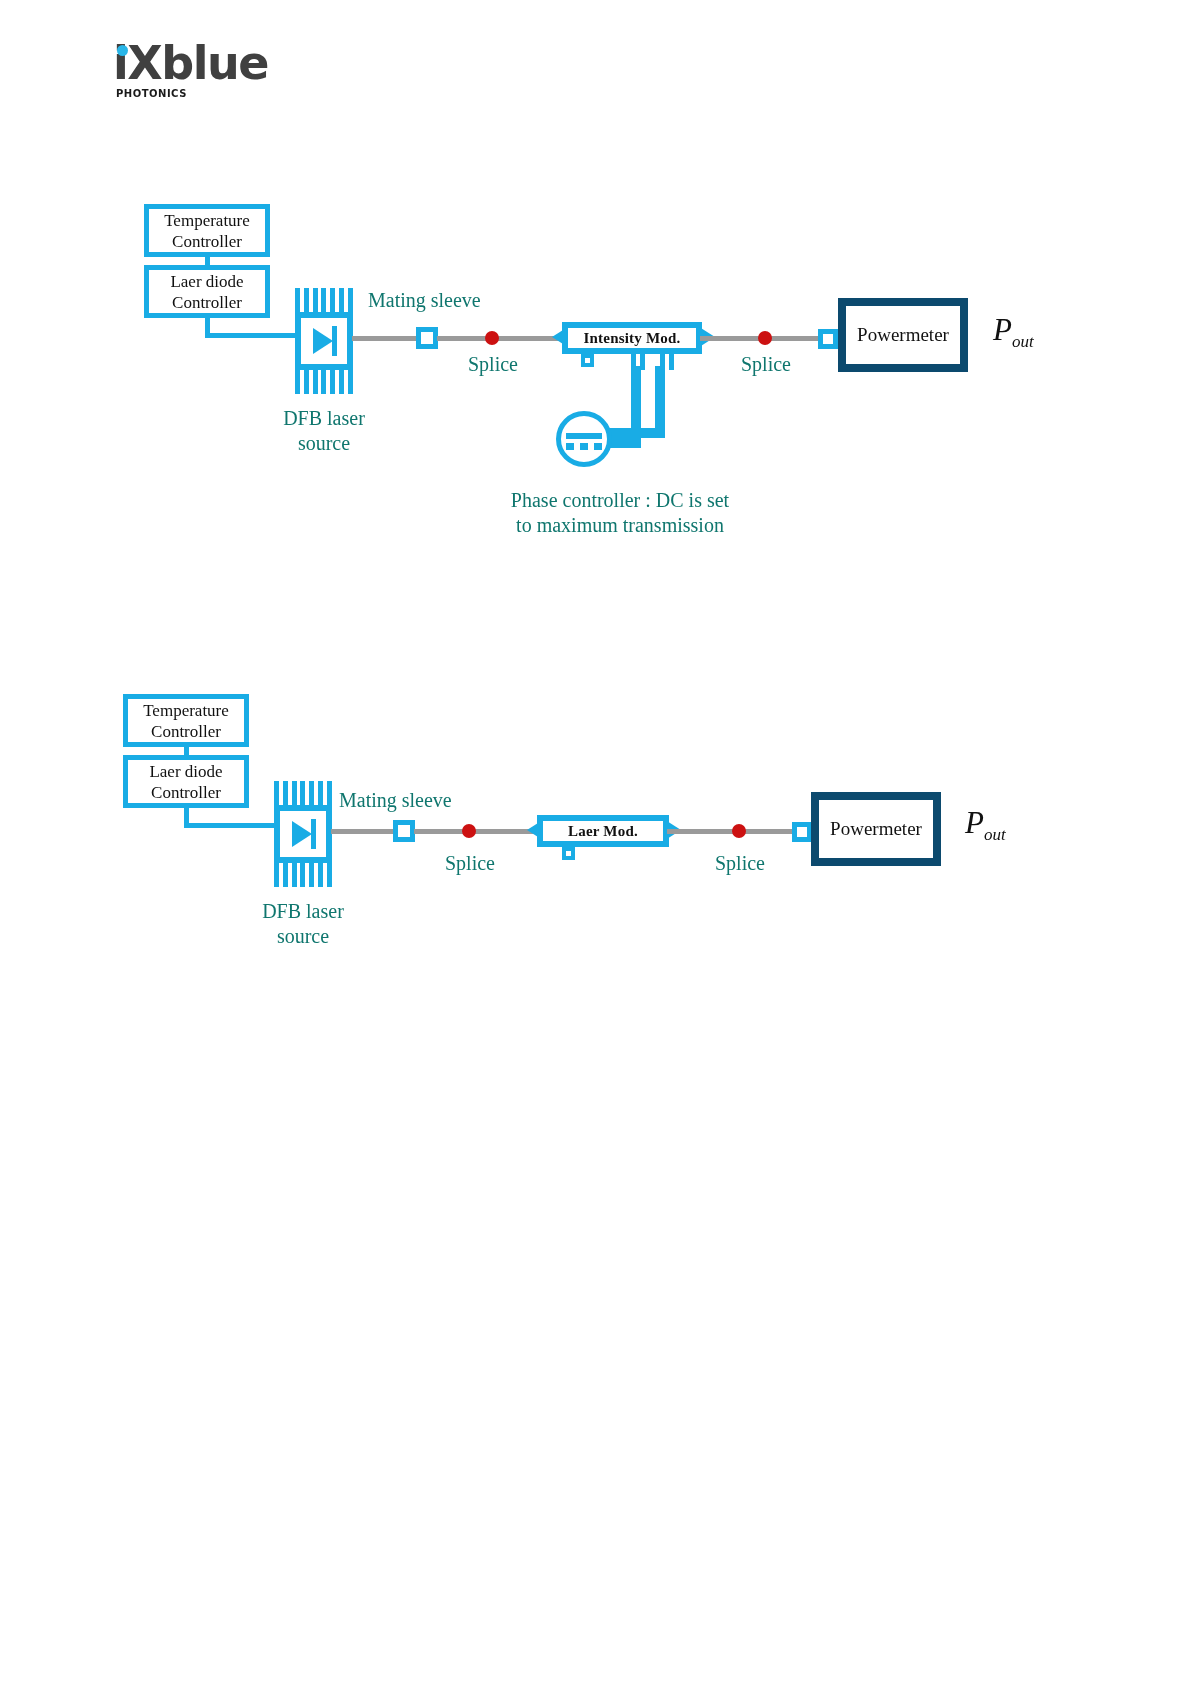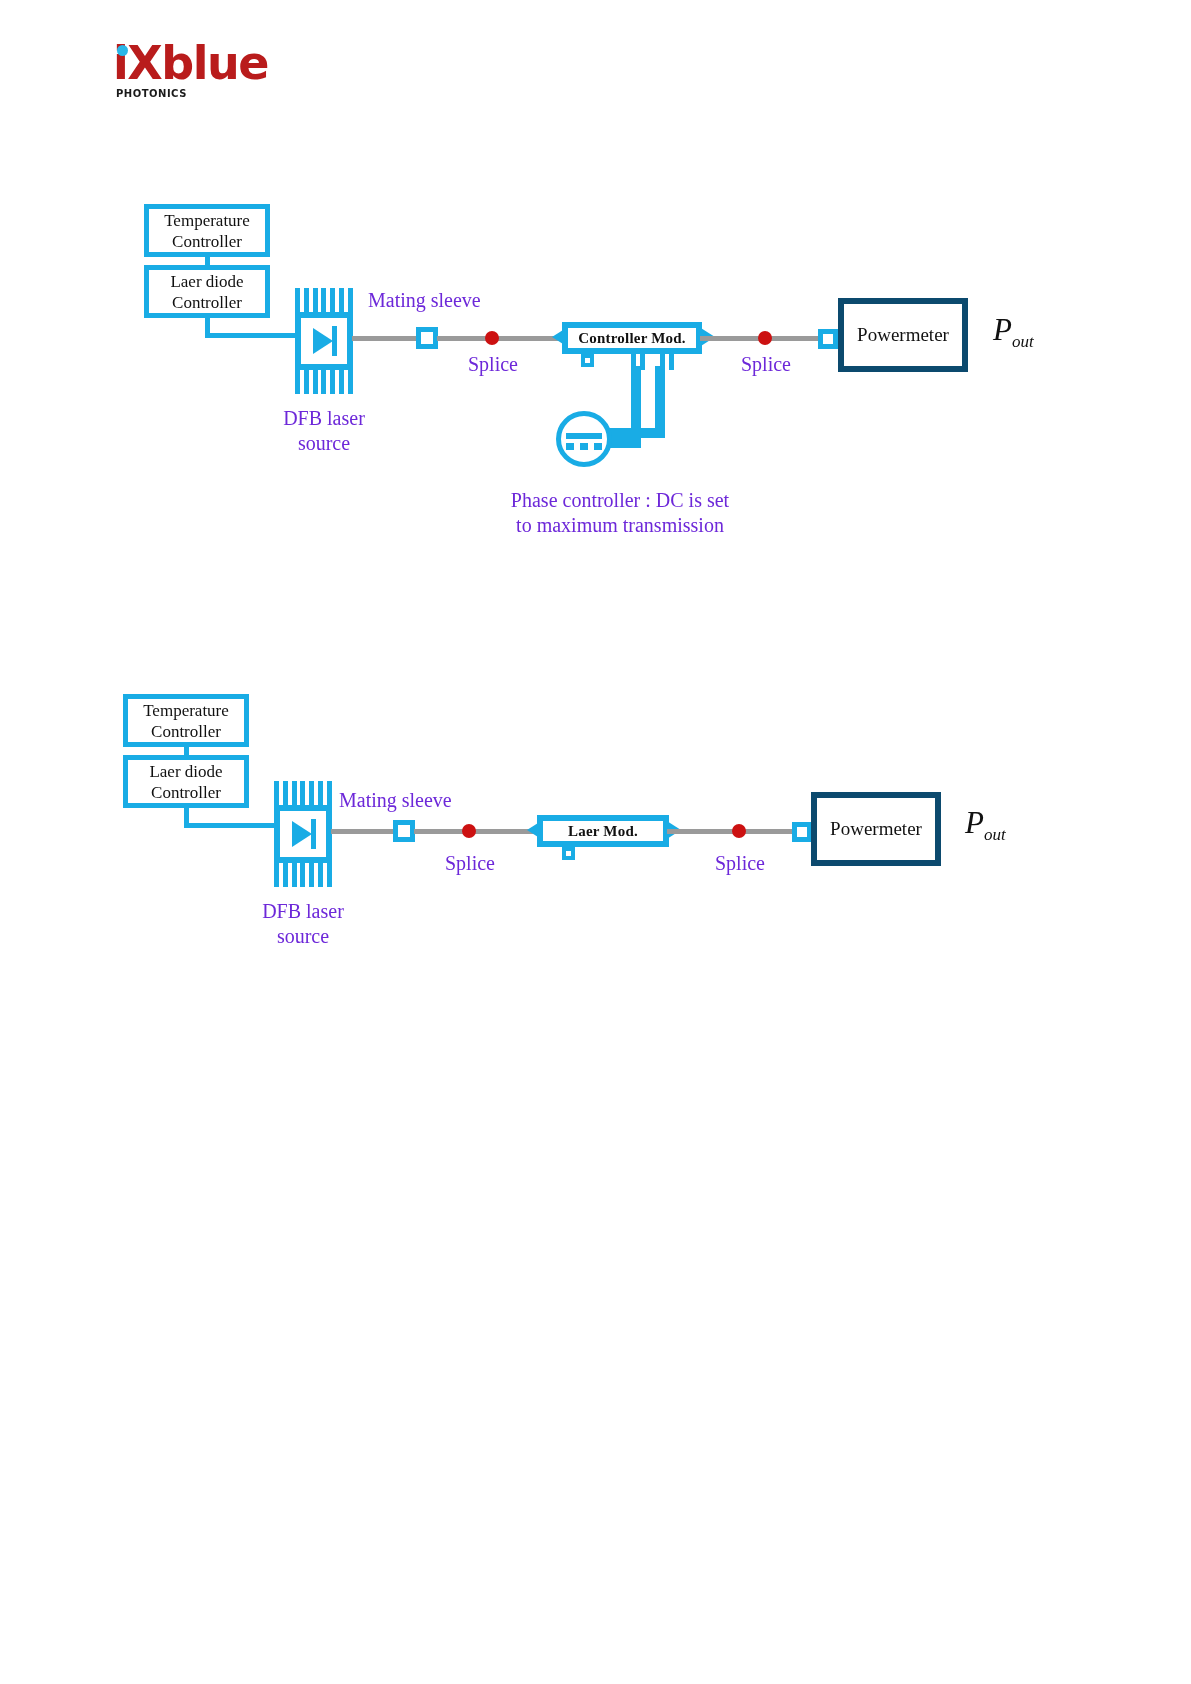--- a/index.html
+++ b/index.html
@@ -22,21 +22,21 @@
     left: 113px;
     top: 40px;
     width: 230px;
     height: 70px;
   }
   .logo-word {
     font-family: "DejaVu Sans", sans-serif;
     font-weight: bold;
     font-size: 46px;
     letter-spacing: -1.5px;
-    color: #b91c1c;
+    color: #404040;
     line-height: 46px;
     position: absolute;
     left: 0;
     top: 0;
   }
   .logo-dot {
     position: absolute;
     left: 4px;
     top: 5px;
     width: 11px;
@@ -66,21 +66,21 @@
     display: flex;
     align-items: center;
     justify-content: center;
     text-align: center;
     font-size: 17px;
     line-height: 21px;
     color: #111;
   }
   .big-box {
     position: absolute;
-    border: 6px solid #0c4a6e;
+    border: 8px solid #0c4a6e;
     background: #ffffff;
     box-sizing: border-box;
     display: flex;
     align-items: center;
     justify-content: center;
     font-size: 19px;
     color: #111;
   }
   .wire {
     position: absolute;
@@ -111,21 +111,21 @@
     width: 20px;
     height: 20px;
     border: 5px solid #19ACE5;
     background: #ffffff;
     box-sizing: border-box;
   }
   .caption {
     position: absolute;
     font-size: 20px;
     line-height: 25px;
-    color: #6d28d9;
+    color: #0f766e;
     text-align: center;
     white-space: pre-line;
   }
 
   
   .laser {
     position: absolute;
     width: 58px;
     height: 58px;
     border: 6px solid #19ACE5;
@@ -249,21 +249,21 @@
   <div class="splice-dot" style="left:485px; top:331px;"></div>
   <div class="caption" style="left:433px; top:352px; width:120px;">Splice</div>
 
   <svg style="position:absolute; left:552px; top:323px;" width="22" height="28" viewBox="0 0 22 28">
     <polygon points="0,14 22,0 22,28" fill="#19ACE5"></polygon>
   </svg>
   <svg style="position:absolute; left:693px; top:323px;" width="22" height="28" viewBox="0 0 22 28">
     <polygon points="22,14 0,0 0,28" fill="#19ACE5"></polygon>
   </svg>
   <div class="mod-body" style="left:562px; top:322px; width:140px; height:32px; font-size:15px;">
-    <span>Controller Mod.</span>
+    <span>Intensity Mod.</span>
   </div>
   <div class="mod-pin" style="left:581px; top:354px; width:13px; height:13px; border:4px solid #19ACE5; background:#fff; box-sizing:border-box;"></div>
   <div class="mod-pin" style="left:660px; top:354px; width:5px; height:16px;"></div>
   <div class="mod-pin" style="left:669px; top:354px; width:5px; height:16px;"></div>
   <div class="mod-pin" style="left:631px; top:354px; width:5px; height:16px;"></div>
   <div class="mod-pin" style="left:640px; top:354px; width:5px; height:16px;"></div>
 
   <div class="wire" style="left:631px; top:366px; width:10px; height:82px;"></div>
   <div class="wire" style="left:608px; top:438px; width:33px; height:10px;"></div>
   <div class="wire" style="left:655px; top:366px; width:10px; height:72px;"></div>

